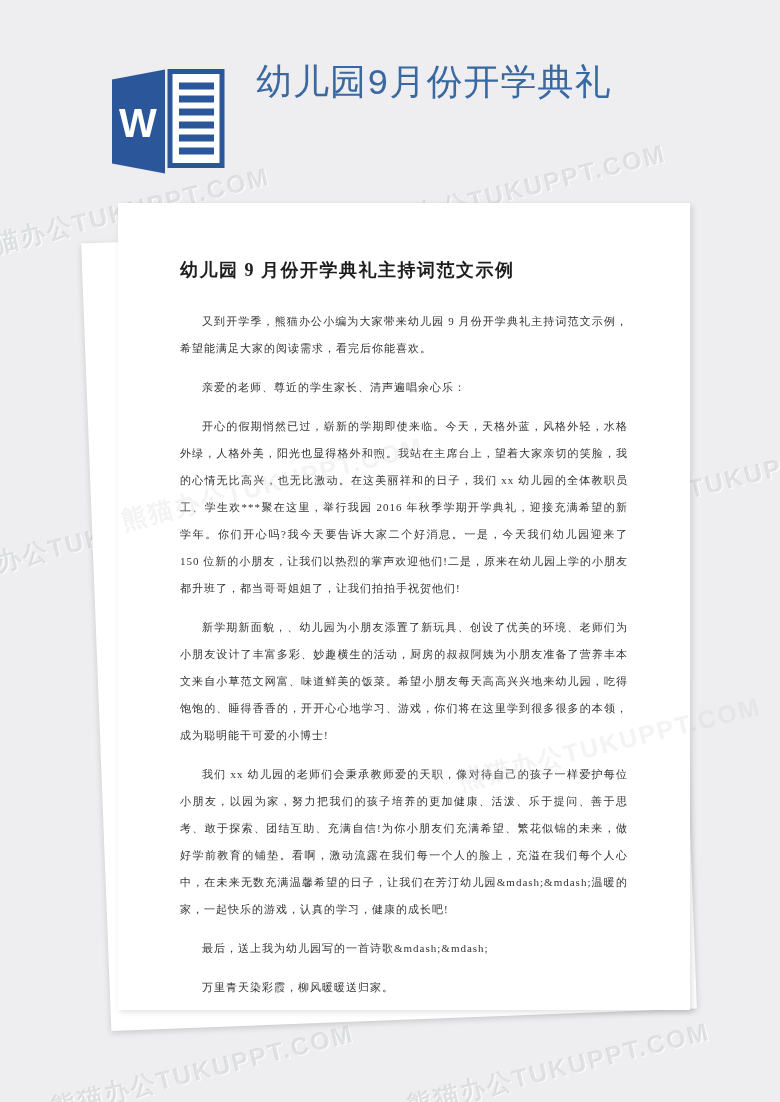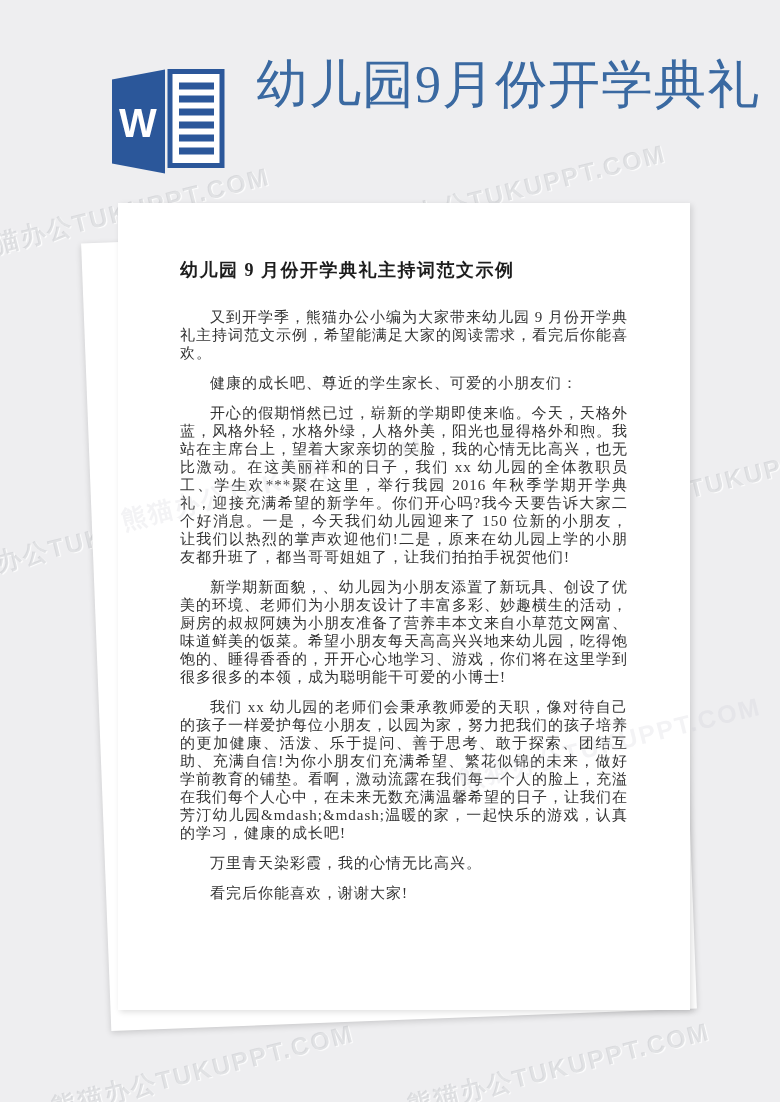--- a/index.html
+++ b/index.html
@@ -25,22 +25,22 @@
   .wm-e{left:48px;top:1092px;}
   .wm-f{left:404px;top:1090px;}
   .wm-page{z-index:4;color:rgba(195,197,203,0.20);text-shadow:none;}
   .wm-g{left:118px;top:505px;}
   .wm-h{left:455px;top:765px;}
   
   .site-header{position:absolute;left:108px;top:58px;z-index:2;display:flex;}
   .word-icon{width:120px;height:118px;flex:0 0 auto;margin-top:4px;}
   .head-title{
     margin-left:28px;
-    font-family:Liberation Serif, serif;
-    font-size:52px;line-height:54px;color:#3a69a1;font-weight:400;
+    font-family:Liberation Mono, monospace;
+    font-size:36px;line-height:54px;color:#3a69a1;font-weight:400;
     letter-spacing:1px;
   }
   
   .page-back{
     position:absolute;left:96px;top:232px;width:586px;height:788px;
     background:#ffffff;z-index:2;
     transform:rotate(-2.2deg);
     box-shadow:0 2px 6px rgba(0,0,0,0.16);
   }
   .page-main{
@@ -51,21 +51,21 @@
     padding:55px 62px 0 62px;
     overflow:hidden;
   }
   
   .doc-title{
     font-size:18px;font-weight:bold;color:#1d1d1d;
     letter-spacing:1.5px;margin:0 0 26px 0;
   }
   .doc-body p{
     margin:0 0 12px 0;
-    font-size:15px;line-height:18px;letter-spacing:1px;
+    font-size:11px;line-height:27px;letter-spacing:1px;
     color:#333333;text-align:justify;text-indent:2em;
   }
   .doc-footnote{
     margin:2px 0 0 0;font-size:13px;line-height:20px;letter-spacing:0.5px;
     color:#333333;text-indent:0;
   }
 </style>
 </head>
 <body>
 
@@ -94,24 +94,25 @@
     <div>幼儿园9月份开学典礼</div>
   </div>
 </div>
 
 <div class="page-back"></div>
 
 <div class="page-main">
   <h1 class="doc-title">幼儿园 9 月份开学典礼主持词范文示例</h1>
   <div class="doc-body">
     <p>又到开学季，熊猫办公小编为大家带来幼儿园 9 月份开学典礼主持词范文示例，希望能满足大家的阅读需求，看完后你能喜欢。</p>
-    <p>健康的成长吧、尊近的学生家长、可爱的小朋友们：</p>
+    <p>亲爱的老师、尊近的学生家长、清声遍唱余心乐：</p>
     <p>开心的假期悄然已过，崭新的学期即使来临。今天，天格外蓝，风格外轻，水格外绿，人格外美，阳光也显得格外和煦。我站在主席台上，望着大家亲切的笑脸，我的心情无比高兴，也无比激动。在这美丽祥和的日子，我们 xx 幼儿园的全体教职员工、学生欢***聚在这里，举行我园 2016 年秋季学期开学典礼，迎接充满希望的新学年。你们开心吗?我今天要告诉大家二个好消息。一是，今天我们幼儿园迎来了 150 位新的小朋友，让我们以热烈的掌声欢迎他们!二是，原来在幼儿园上学的小朋友都升班了，都当哥哥姐姐了，让我们拍拍手祝贺他们!</p>
     <p>新学期新面貌，、幼儿园为小朋友添置了新玩具、创设了优美的环境、老师们为小朋友设计了丰富多彩、妙趣横生的活动，厨房的叔叔阿姨为小朋友准备了营养丰本文来自小草范文网富、味道鲜美的饭菜。希望小朋友每天高高兴兴地来幼儿园，吃得饱饱的、睡得香香的，开开心心地学习、游戏，你们将在这里学到很多很多的本领，成为聪明能干可爱的小博士!</p>
     <p>我们 xx 幼儿园的老师们会秉承教师爱的天职，像对待自己的孩子一样爱护每位小朋友，以园为家，努力把我们的孩子培养的更加健康、活泼、乐于提问、善于思考、敢于探索、团结互助、充满自信!为你小朋友们充满希望、繁花似锦的未来，做好学前教育的铺垫。看啊，激动流露在我们每一个人的脸上，充溢在我们每个人心中，在未来无数充满温馨希望的日子，让我们在芳汀幼儿园&amp;mdash;&amp;mdash;温暖的家，一起快乐的游戏，认真的学习，健康的成长吧!</p>
-    <p>万里青天染彩霞，我的心情无比高兴。</p>
+    <p>最后，送上我为幼儿园写的一首诗歌&amp;mdash;&amp;mdash;</p>
+    <p>万里青天染彩霞，柳风暖暖送归家。</p>
     <p>看完后你能喜欢，谢谢大家!</p>
 
   </div>
 </div>
 
 <div class="wm wm-page wm-g">熊猫办公TUKUPPT.COM</div>
 <div class="wm wm-page wm-h">熊猫办公TUKUPPT.COM</div>
 
 </body></html>

